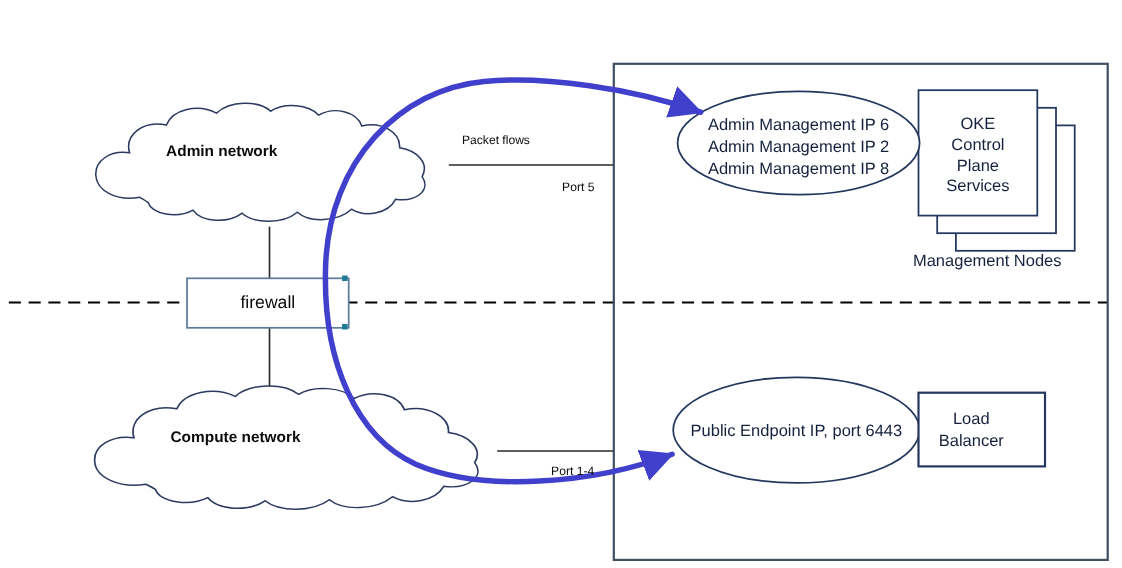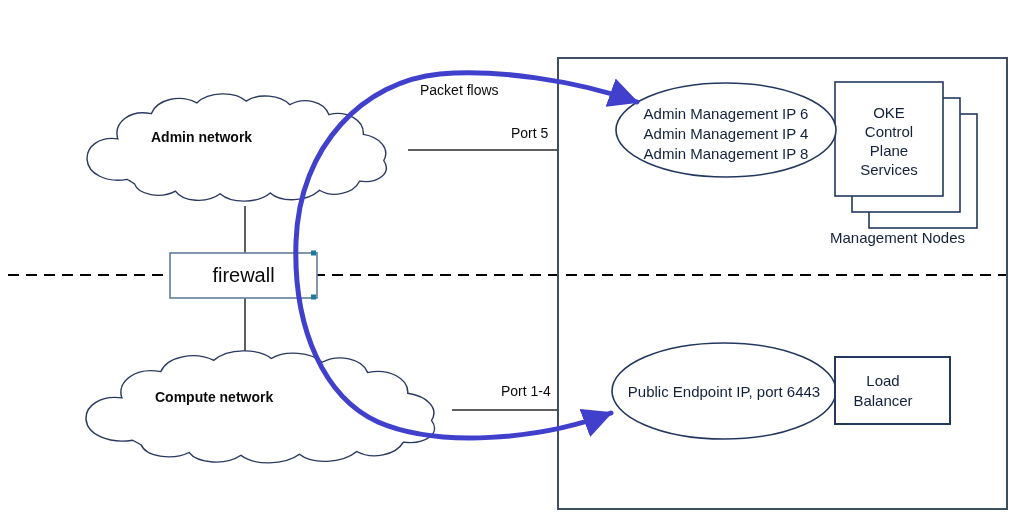--- a/index.html
+++ b/index.html
@@ -11,21 +11,21 @@
     overflow:hidden;
   }
   .canvas svg{position:absolute;left:0;top:0;}
   .lbl{
     position:absolute;
     color:#0b0b0b;
     white-space:nowrap;
     z-index:3;
   }
   .lbl-big{font-size:14px;font-weight:bold;}
-  .lbl-small{font-size:14px;}
+  .lbl-small{font-size:11px;margin-top:40px;}
   .shape-text{
     position:absolute;
     color:#14213d;
     font-size:15px;
     text-align:center;
     z-index:3;
   }
   .center-box{
     display:flex;flex-direction:column;
     align-items:center;justify-content:center;
@@ -81,31 +81,31 @@
              C 575,80 495,69 440,74
              C 365,81 299,145 296,242
              C 293,330 325,398 378,422
              C 438,448 540,440 611,413" fill="none" stroke="#4040cc" stroke-width="5" stroke-linecap="round" marker-start="url(#arrowhead)" marker-end="url(#arrowhead)"></path>
   </svg>
 
   <div class="lbl lbl-big" style="left:151px;top:129px;">Admin network</div>
 
   <div class="lbl lbl-big" style="left:155px;top:389px;">Compute network</div>
 
-  <div class="lbl center-box" style="left:170px;top:253px;width:147px;height:45px;font-size:20px;">firewall</div>
+  <div class="lbl center-box" style="left:170px;top:253px;width:147px;height:45px;font-size:16px;">firewall</div>
 
   <div class="lbl lbl-small" style="left:420px;top:82px;">Packet flows</div>
 
   <div class="lbl lbl-small" style="left:511px;top:125px;">Port 5</div>
 
   <div class="lbl lbl-small" style="left:501px;top:383px;">Port 1-4</div>
 
   <div class="shape-text" style="left:616px;top:104px;width:220px;line-height:20px;">
     <div>Admin Management IP 6</div>
-    <div>Admin Management IP 4</div>
+    <div>Admin Management IP 2</div>
     <div>Admin Management IP 8</div>
   </div>
 
   <div class="shape-text" style="left:835px;top:103px;width:108px;line-height:19px;">
     <div>OKE</div>
     <div>Control</div>
     <div>Plane</div>
     <div>Services</div>
   </div>
 

